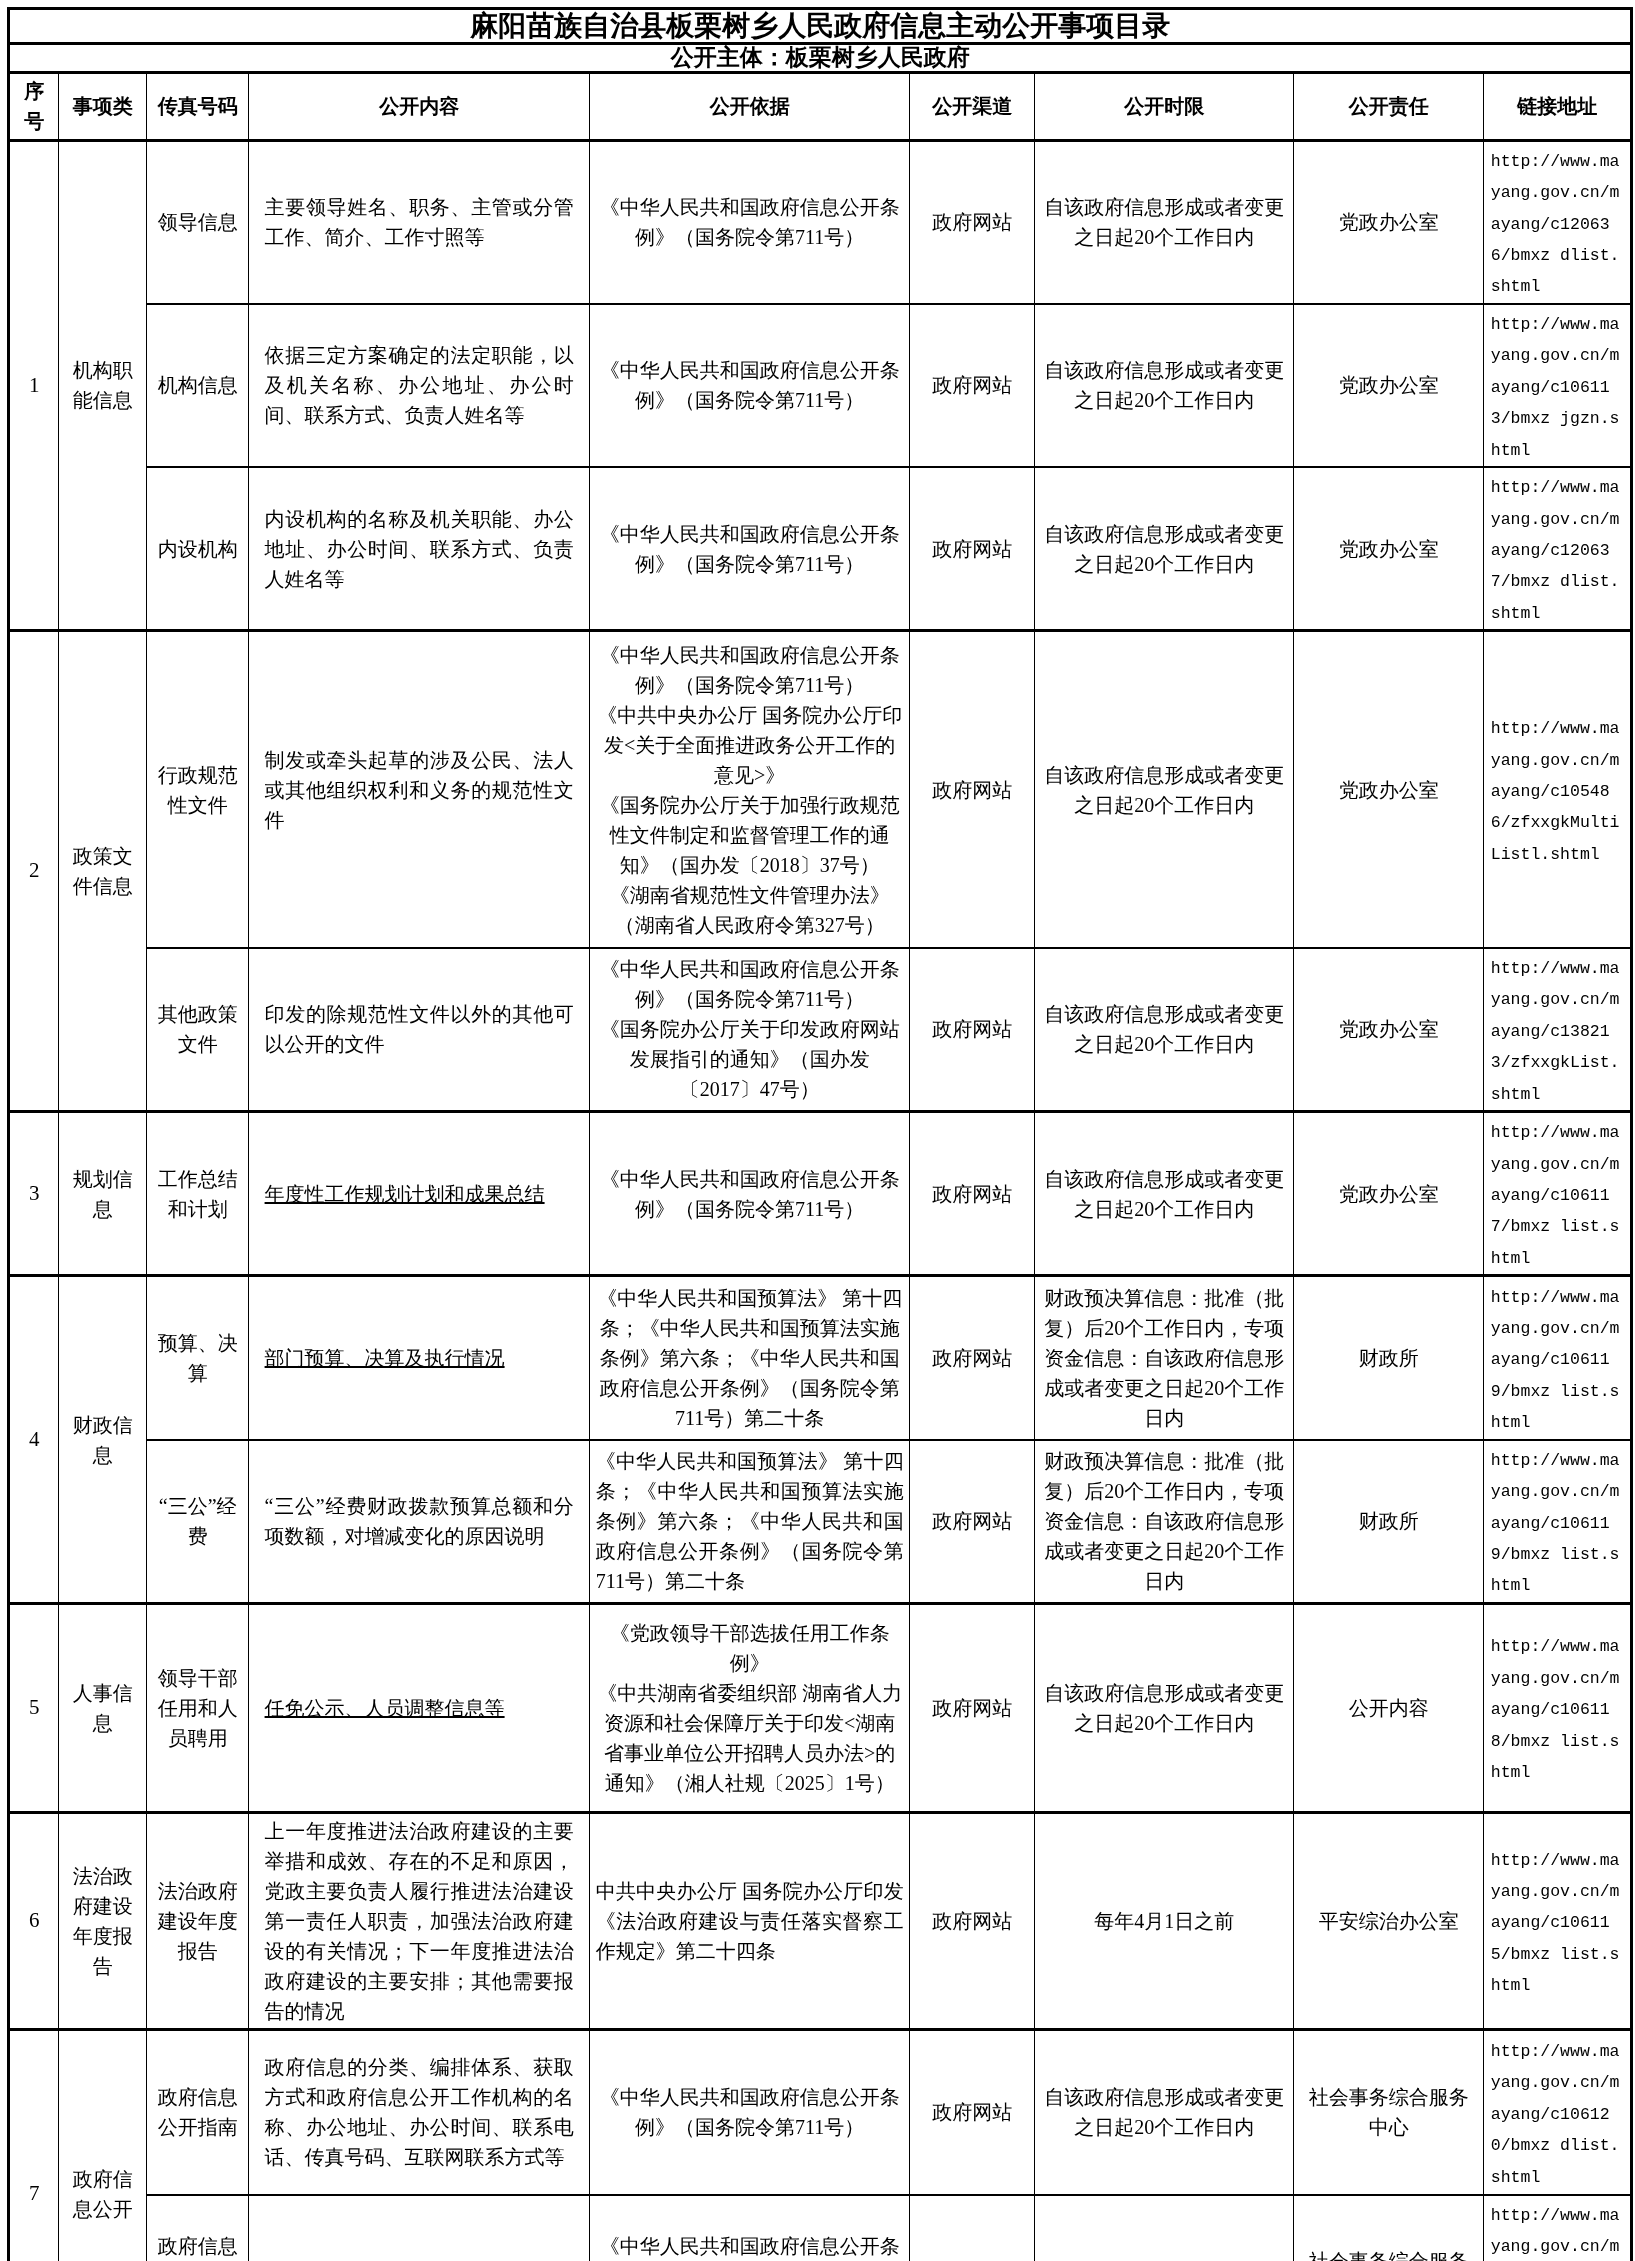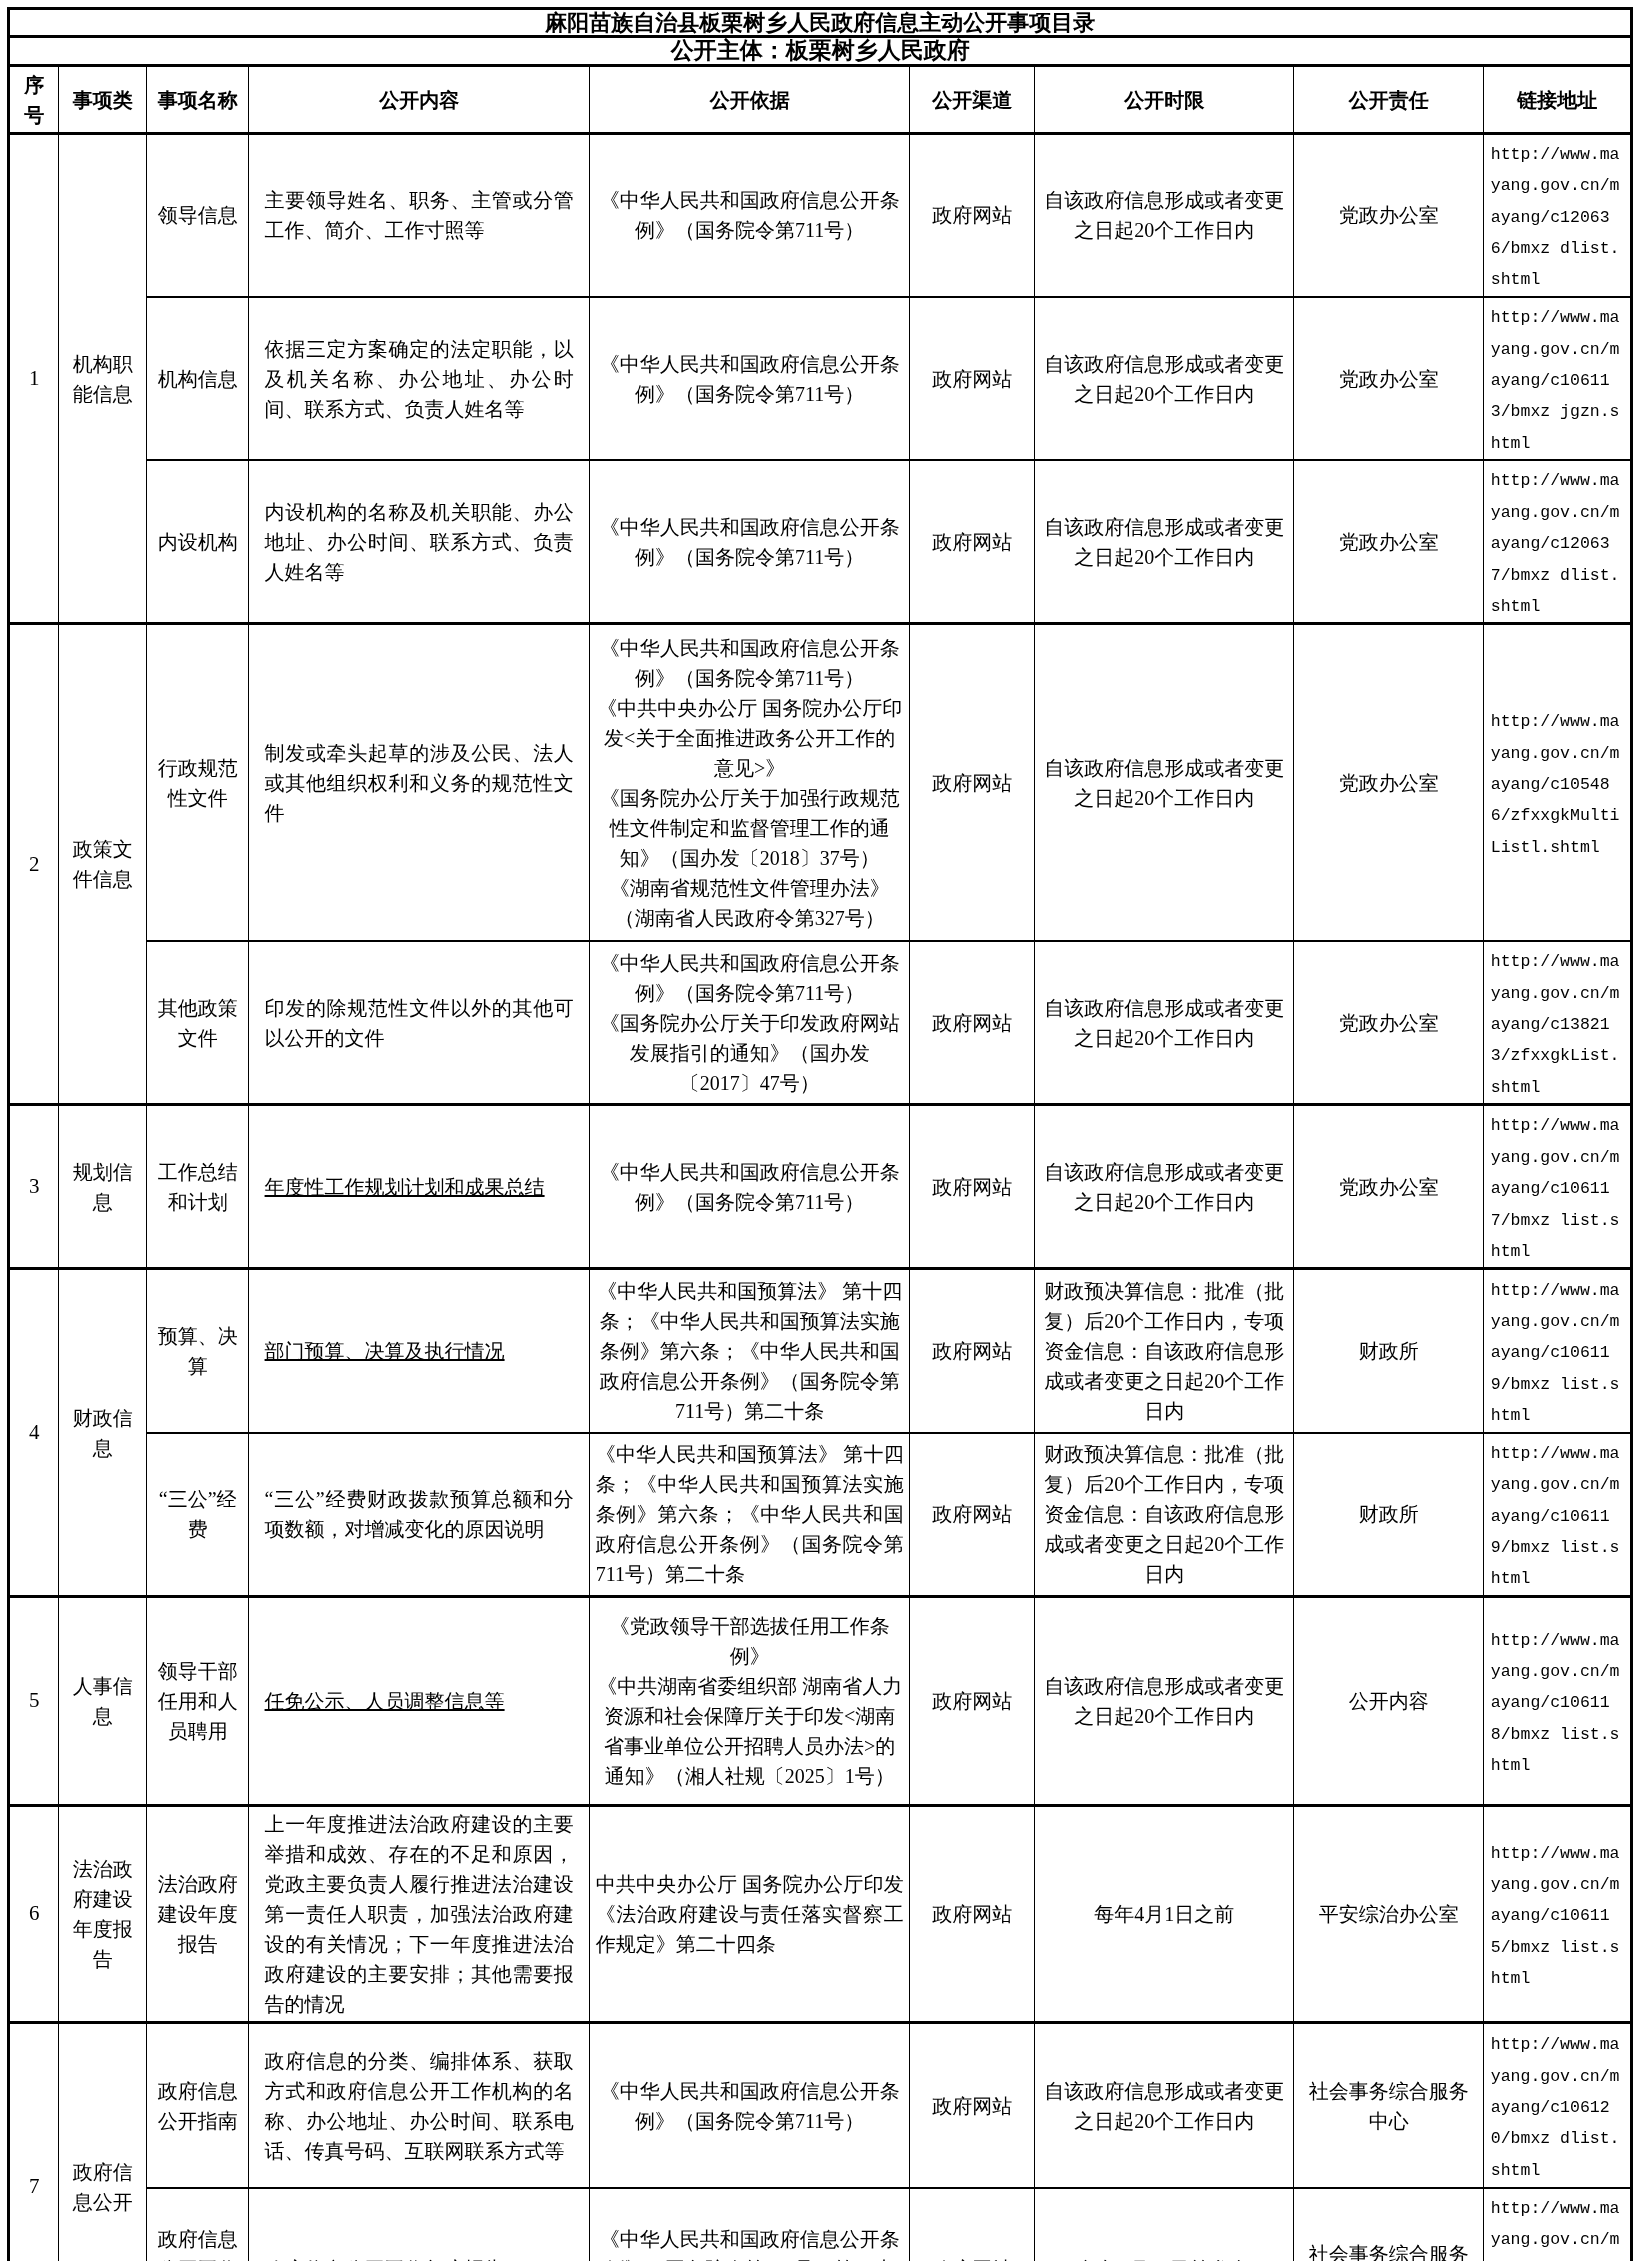--- a/index.html
+++ b/index.html
@@ -13,21 +13,21 @@
     width:1621px; margin:6.6px 0 0 7.2px;
     border:3.3px solid #000;
   }
   td,th {
     border:1.7px solid #000; border-top-width:2.8px; border-bottom-width:2.8px;
     overflow:hidden; font-size:20px; line-height:1.5;
     vertical-align:middle; text-align:center;
     padding:2.2px 5.5px; font-weight:normal;
   }
   tr.gs > td { border-top-width:3.9px; }
-  .row-title td   { height:26.4px; font-size:22px; font-weight:bold; border-bottom-width:3.3px; padding:0; line-height:1.15; }
+  .row-title td   { height:26.4px; font-size:28px; font-weight:bold; border-bottom-width:3.3px; padding:0; line-height:1.15; }
   .row-subtitle td{ height:25px; font-size:23px; font-weight:bold; border-bottom-width:3.3px; padding:0; line-height:1.15; }
   .row-header th  { height:34px; font-weight:bold; font-size:20px; }
   td.c-seq  { font-size:21px; }
   td.c-cat  { padding:2.2px 3.3px; white-space:pre-line; }
   td.c-name { padding:2.2px 7.7px; }
   td.c-content { text-align:justify; padding:2.2px 15.4px; }
   td.c-content.ta-c { text-align:left;text-decoration:underline; }
   td.c-basis { padding:2.2px 5.5px; white-space:pre-line;margin-left:10px; }
   td.c-basis.ta-j { text-align:justify; }
   td.c-time { padding:2.2px 5.5px; }
@@ -63,21 +63,21 @@
   <tbody>
       <tr class="row-title">
     <td colspan="9">麻阳苗族自治县板栗树乡人民政府信息主动公开事项目录</td>
   </tr>
   <tr class="row-subtitle">
     <td colspan="9">公开主体：板栗树乡人民政府</td>
   </tr>
   <tr class="row-header">
     <th>序号</th>
     <th>事项类</th>
-    <th>事项名称</th>
+    <th>传真号码</th>
     <th>公开内容</th>
     <th>公开依据</th>
     <th>公开渠道</th>
     <th>公开时限</th>
     <th>公开责任</th>
     <th>链接地址</th>
   </tr>
 
   <tr class="r0 gs">
     <td class="c-seq" rowspan="3">1</td>

